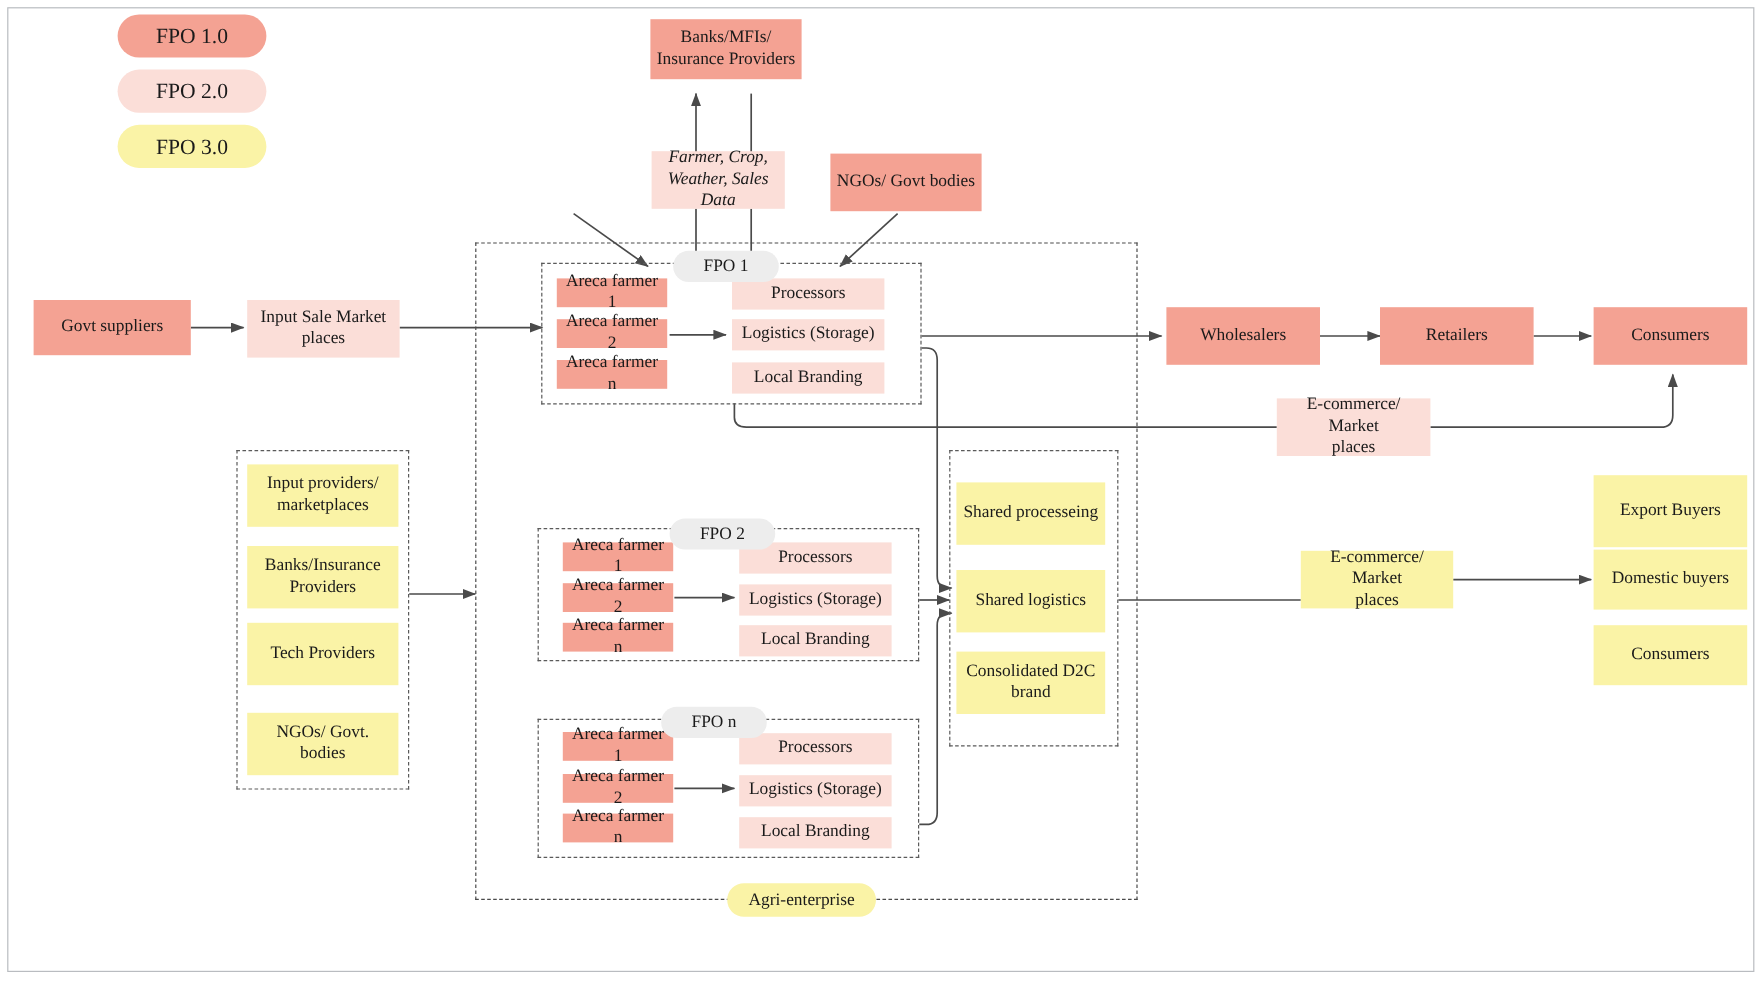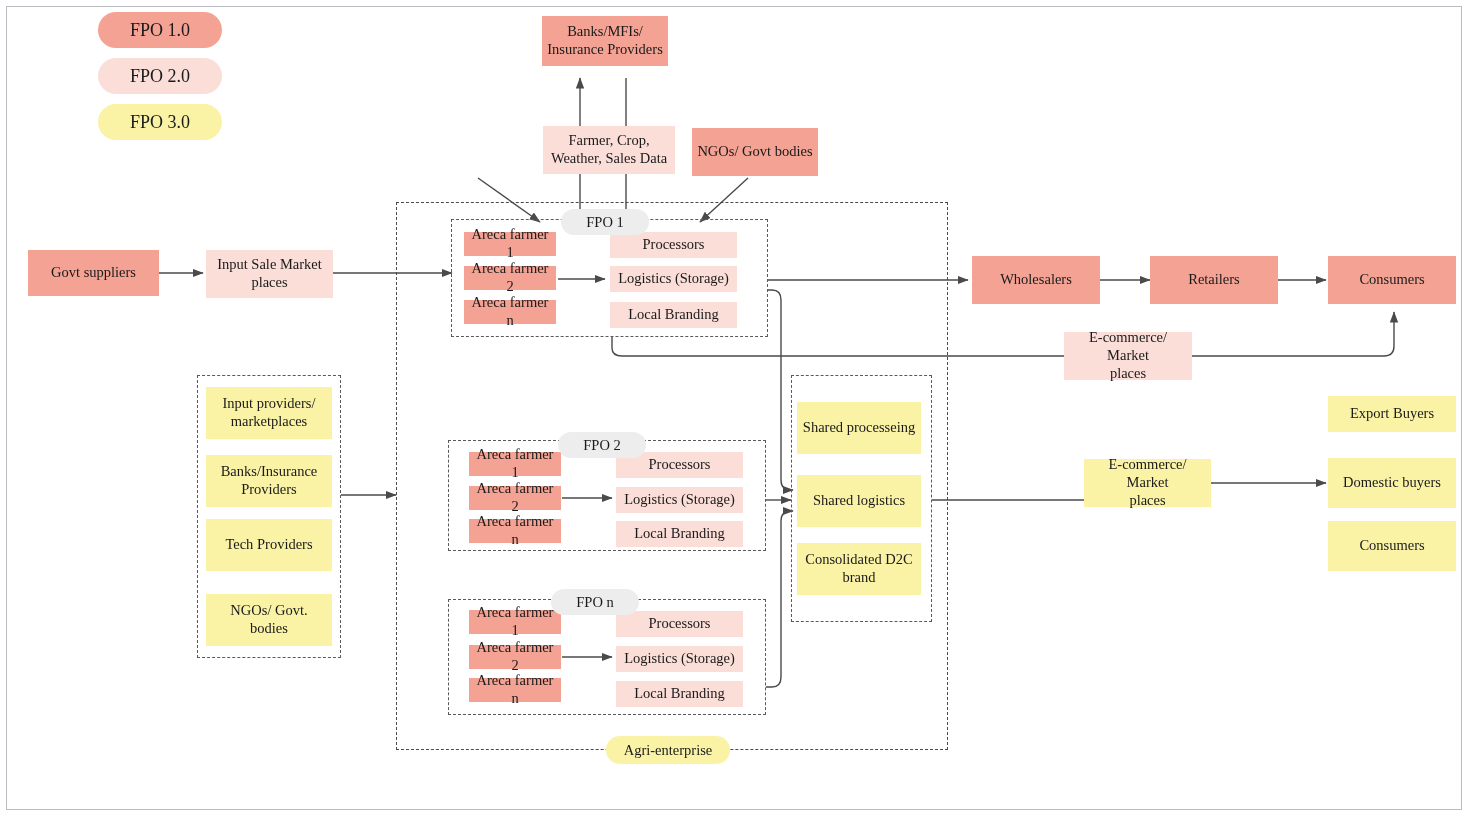--- a/index.html
+++ b/index.html
@@ -162,21 +162,21 @@
     <span>FPO 2.0</span>
   </div>
   <div class="pill legend-pill c-yellow" style="left:98px; top:104px;">
     <span>FPO 3.0</span>
   </div>
 
   <div class="box c-salmon" style="left:542px; top:16px; width:126px; height:50px;">Banks/MFIs/
 Insurance Providers</div>
 
 
-  <div class="box c-pink" style="left:543px; top:126px; width:132px; height:48px;">Farmer, Crop,
+  <div class="box c-pink" style="left:543px; top:126px; width:111px; height:48px;font-style:italic;">Farmer, Crop,
 Weather, Sales  Data</div>
 
   <div class="box c-salmon" style="left:692px; top:128px; width:126px; height:48px;">NGOs/ Govt bodies</div>
 
   <div class="box c-salmon" style="left:28px; top:250px; width:131px; height:46px;">Govt suppliers</div>
 
   <div class="box c-pink" style="left:206px; top:250px; width:127px; height:48px;">Input Sale Market
 places</div>
 
   <div class="maincontainer" style="left:396px; top:202px; width:552px; height:548px;"></div>
@@ -230,16 +230,16 @@
 brand</div>
 
   <div class="box c-salmon" style="left:972px; top:256px; width:128px; height:48px;">Wholesalers</div>
   <div class="box c-salmon" style="left:1150px; top:256px; width:128px; height:48px;">Retailers</div>
   <div class="box c-salmon" style="left:1328px; top:256px; width:128px; height:48px;">Consumers</div>
   <div class="box c-pink" style="left:1064px; top:332px; width:128px; height:48px;">E-commerce/ Market
 places</div>
 
   <div class="box c-yellow" style="left:1084px; top:459px; width:127px; height:48px;">E-commerce/ Market
 places</div>
-  <div class="box c-yellow" style="left:1328px; top:396px; width:128px; height:36px;text-align:center;">Export Buyers</div>
+  <div class="box c-yellow" style="left:1328px; top:396px; width:128px; height:60px;text-align:center;">Export Buyers</div>
   <div class="box c-yellow" style="left:1328px; top:458px; width:128px; height:50px;">Domestic buyers</div>
   <div class="box c-yellow" style="left:1328px; top:521px; width:128px; height:50px;">Consumers</div>
 </div>
 
 </body></html>

